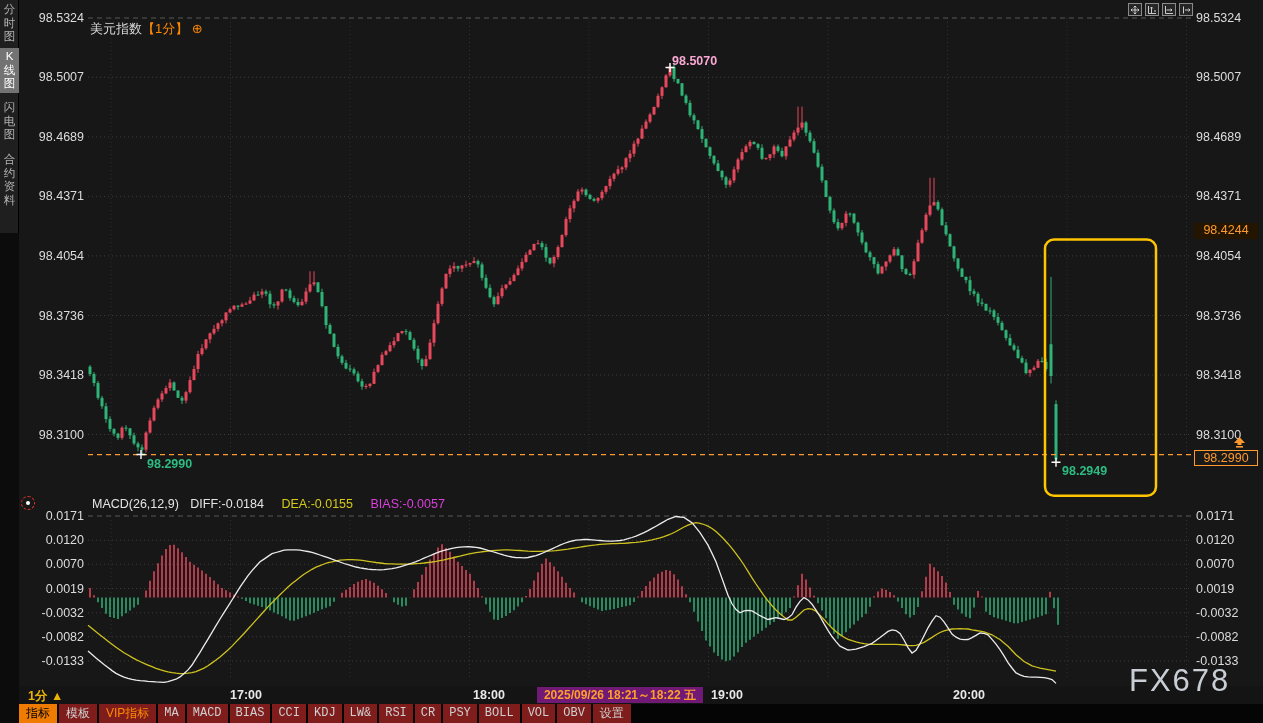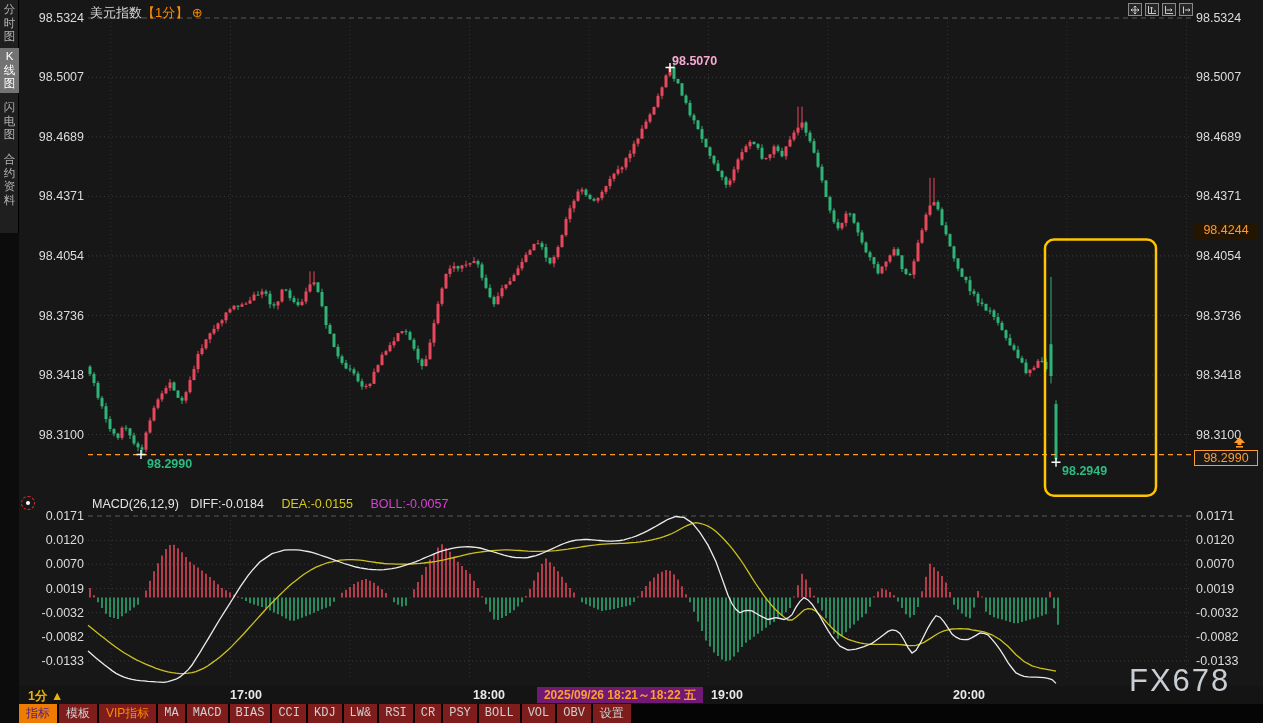--- a/index.html
+++ b/index.html
@@ -9,21 +9,21 @@
   
   .sidebar{position:absolute;left:0;top:0;width:19px;height:723px;background:#1f1f1f;border-right:1px solid #000;}
   .sidebar .lower{position:absolute;left:0;top:233px;width:19px;height:490px;background:#0c0c0c;}
   .side-item{position:absolute;left:0;width:19px;text-align:center;font-size:11.5px;line-height:13.5px;
              color:#b2b2b2;word-break:break-all;cursor:pointer;}
   .side-item.active{background:#737373;color:#fff;padding:2px 0;}
   
   #chart-svg{position:absolute;left:0;top:0;}
   .axis-label{position:absolute;font-size:12.5px;color:#dcdcdc;white-space:nowrap;}
   .axis-left{width:66px;text-align:right;}
-  .title-bar{position:absolute;left:90px;top:4px;font-size:13px;white-space:nowrap;}
+  .title-bar{position:absolute;left:90px;top:20px;font-size:13px;white-space:nowrap;}
   .title-sym{color:#d6d6d6;}
   .title-period,.title-collapse{color:#ff8a00;}
   .toolbar{position:absolute;top:3px;left:1128px;display:flex;gap:3px;}
   .tool-btn{width:14px;height:13px;border:1px solid #8a8a8a;background:#262626;display:flex;align-items:center;justify-content:center;cursor:pointer;}
   .price-flag{position:absolute;font-size:12.5px;font-weight:bold;white-space:nowrap;}
   .tag{position:absolute;left:1194px;width:64px;height:16px;font-size:12.5px;line-height:15px;text-align:center;}
   .tag-upper{background:#241500;color:#ff9a2e;}
   .tag-lower{background:#1a1a1a;color:#ff9a2e;border:1px solid #ff9a2e;}
   .macd-header{position:absolute;left:92px;top:497px;font-size:12.5px;white-space:nowrap;}
   .macd-header .t{color:#e4e4e4;}
@@ -34,21 +34,21 @@
   
   .time-bar{position:absolute;left:19px;top:686px;width:1244px;height:18px;background:#141414;}
   .period-chip{position:absolute;left:9px;top:2px;color:#eab308;font-size:12.5px;font-weight:bold;}
   .time-tick{position:absolute;top:2px;width:60px;text-align:center;color:#e8e8e8;font-size:12.5px;font-weight:bold;}
   .time-tooltip{position:absolute;left:518px;top:1px;width:166px;height:16px;background:#701a75;color:#ff9e2c;
                 font-size:12px;font-weight:bold;text-align:center;line-height:16px;white-space:nowrap;}
   
   .tab-bar{position:absolute;left:19px;top:704px;width:1244px;height:19px;background:#050505;display:flex;gap:2px;}
   .tab{height:19px;line-height:19px;padding:0 7px;background:#7f1d1d;color:#cfcfcf;font-size:12px;cursor:pointer;white-space:nowrap;}
   .tab.latin{font-family:"Liberation Mono","DejaVu Sans Mono",monospace;padding:0 6px;}
-  .tab.selected{background:#ef7c00;color:#4c1d95;}
+  .tab.selected{background:#ef7c00;color:#000000;}
   .tab.vip{color:#ff8a00;}
   .watermark{position:absolute;left:1129px;top:663px;font-size:31px;letter-spacing:2px;color:#c9ced4;font-weight:500;}
   .arrow-marker{position:absolute;left:1233px;top:437px;}
 </style>
 </head>
 <body>
 
 <div class="app">
 
   <aside class="sidebar">
@@ -898,21 +898,21 @@
 
   <div class="price-flag" style="left:672px;top:54px;color:#f9a8d4;">98.5070</div>
   <div class="price-flag" style="left:147px;top:457px;color:#2dbb82;">98.2990</div>
   <div class="price-flag" style="left:1062px;top:464px;color:#2dbb82;">98.2949</div>
 
   <div class="target-icon"></div>
   <div class="macd-header">
     <span class="t">MACD(26,12,9)</span>
     <span class="t" style="margin-left:8px;">DIFF:-0.0184</span>
     <span class="dea">DEA:-0.0155</span>
-    <span class="m">BOLL:-0.0057</span>
+    <span class="m">BIAS:-0.0057</span>
   </div>
 
   <div class="time-bar">
     <span class="period-chip"><span>1分</span> <span>▲</span></span>
     <div id="time-ticks">
         <div class="time-tick" style="left:197px;">17:00</div>
         <div class="time-tick" style="left:440px;">18:00</div>
         <div class="time-tick" style="left:678px;">19:00</div>
         <div class="time-tick" style="left:920px;">20:00</div>
       </div>

